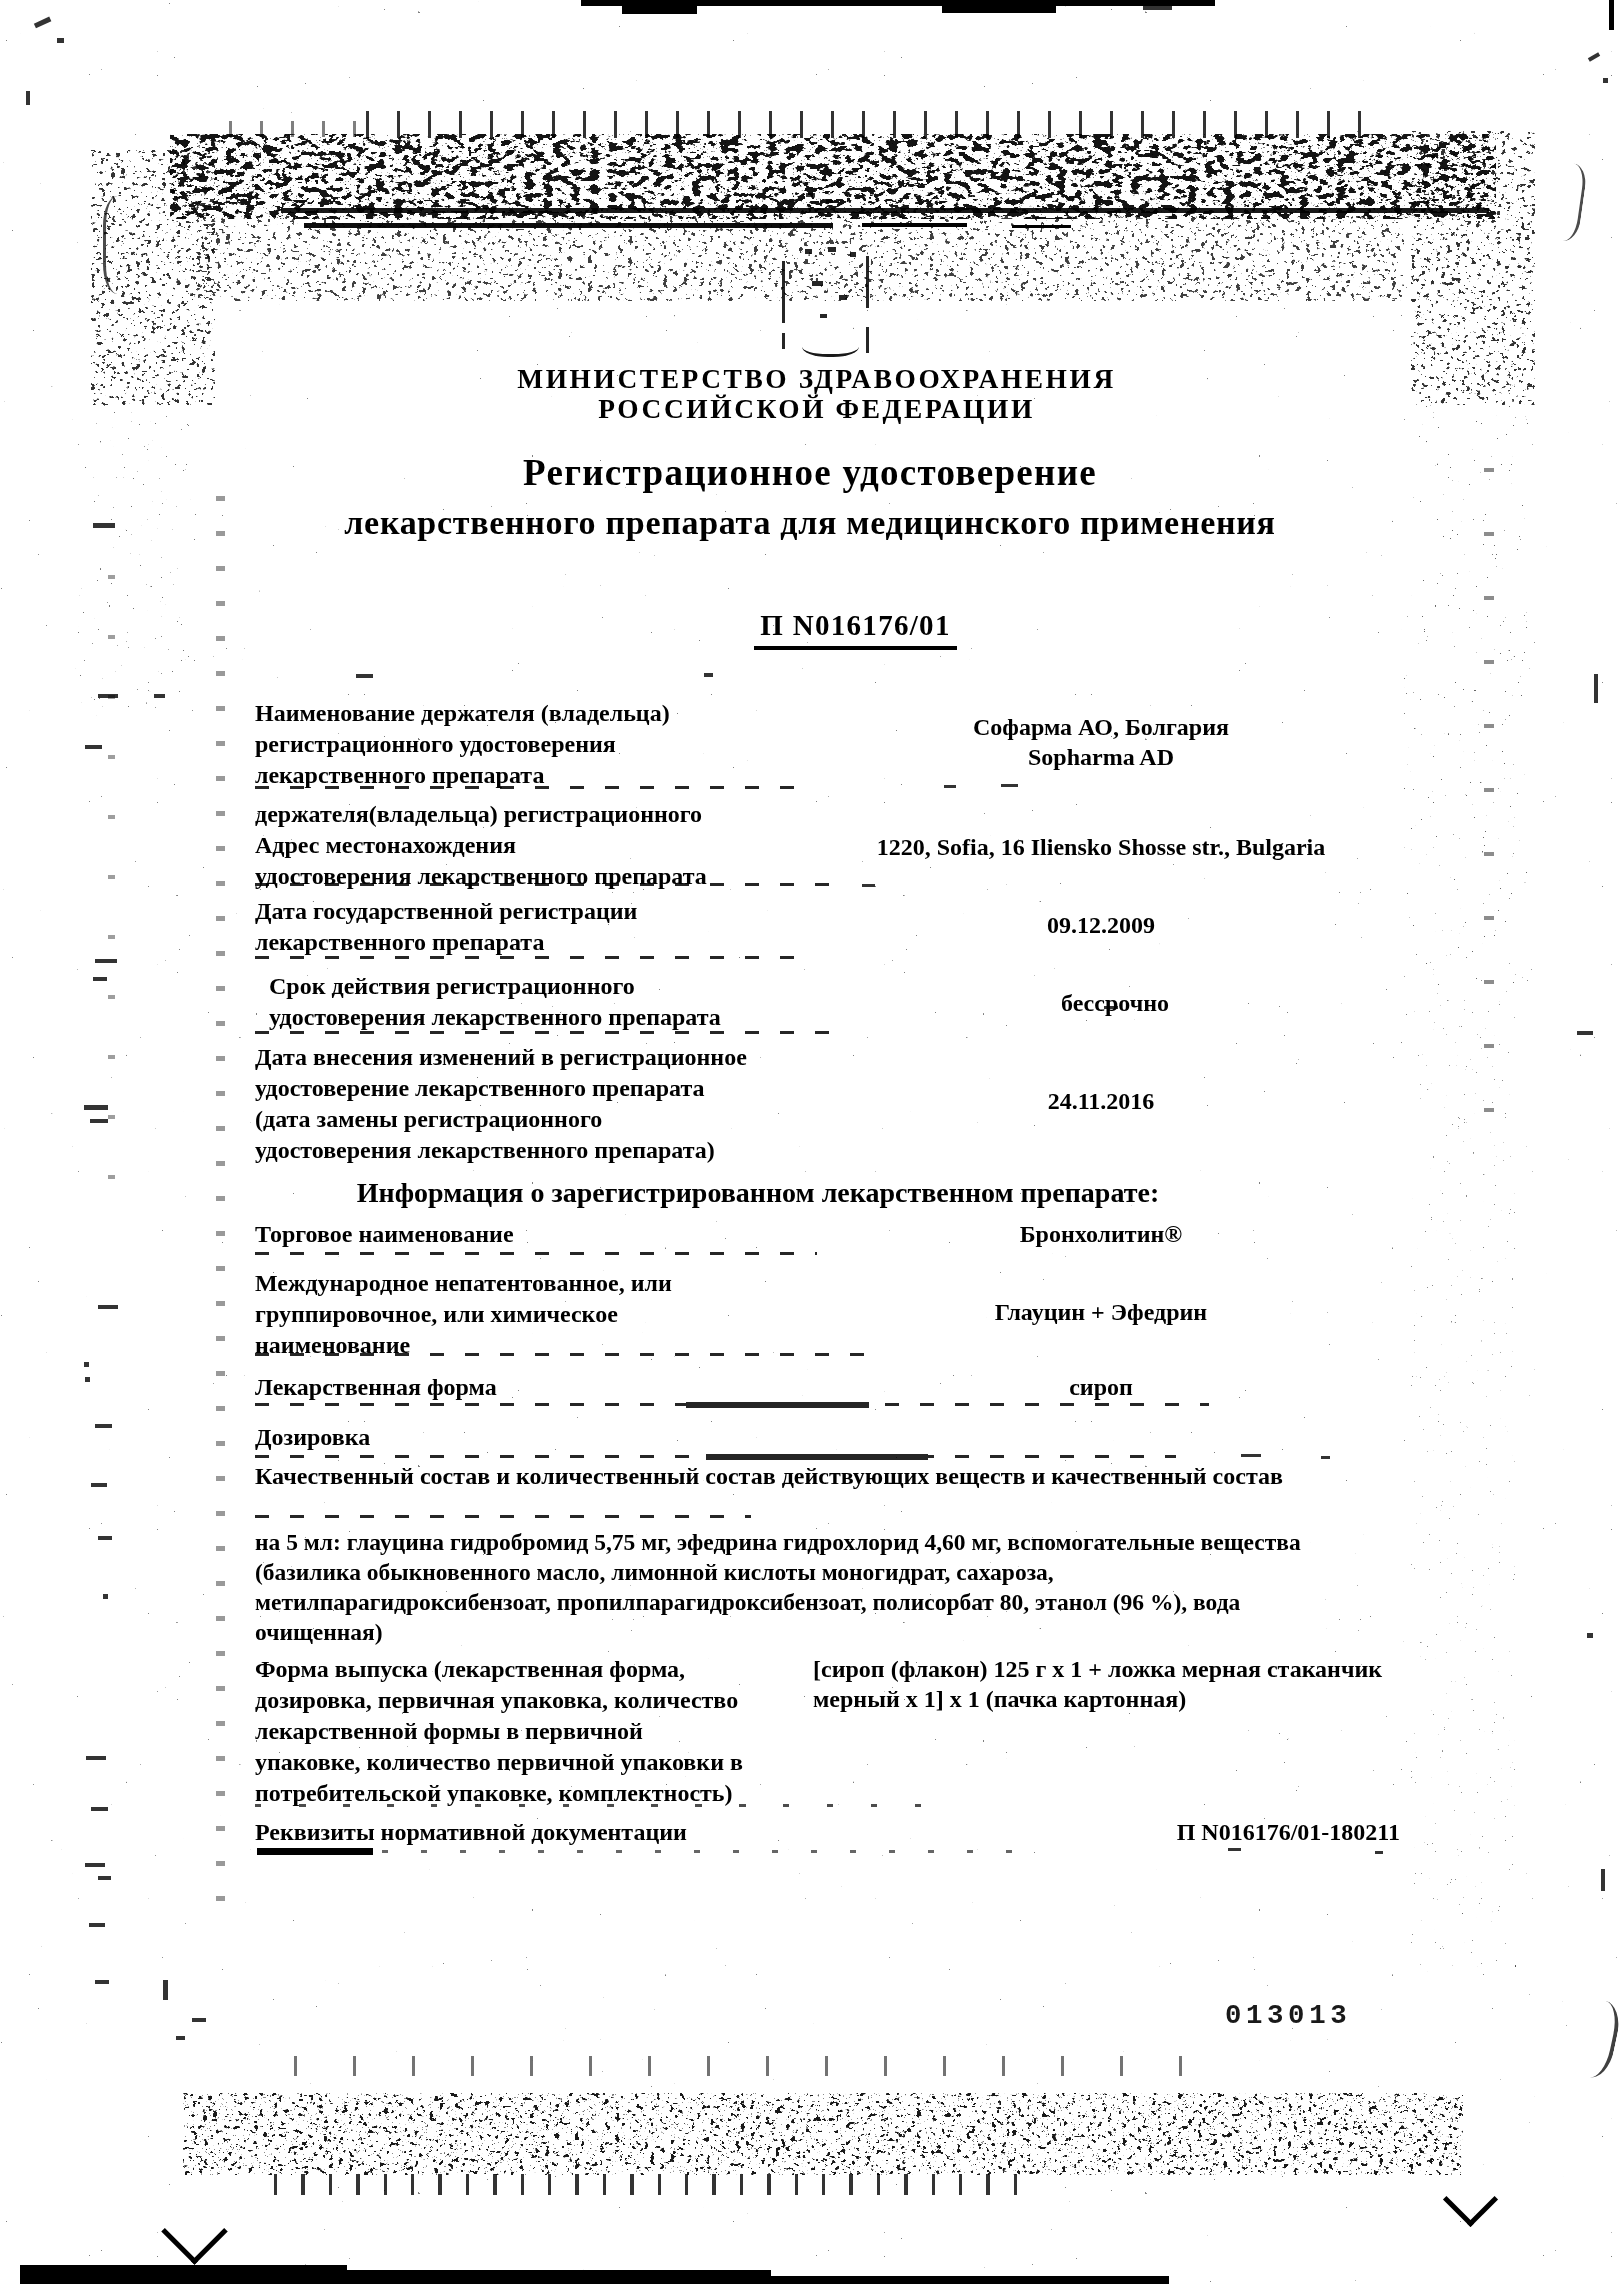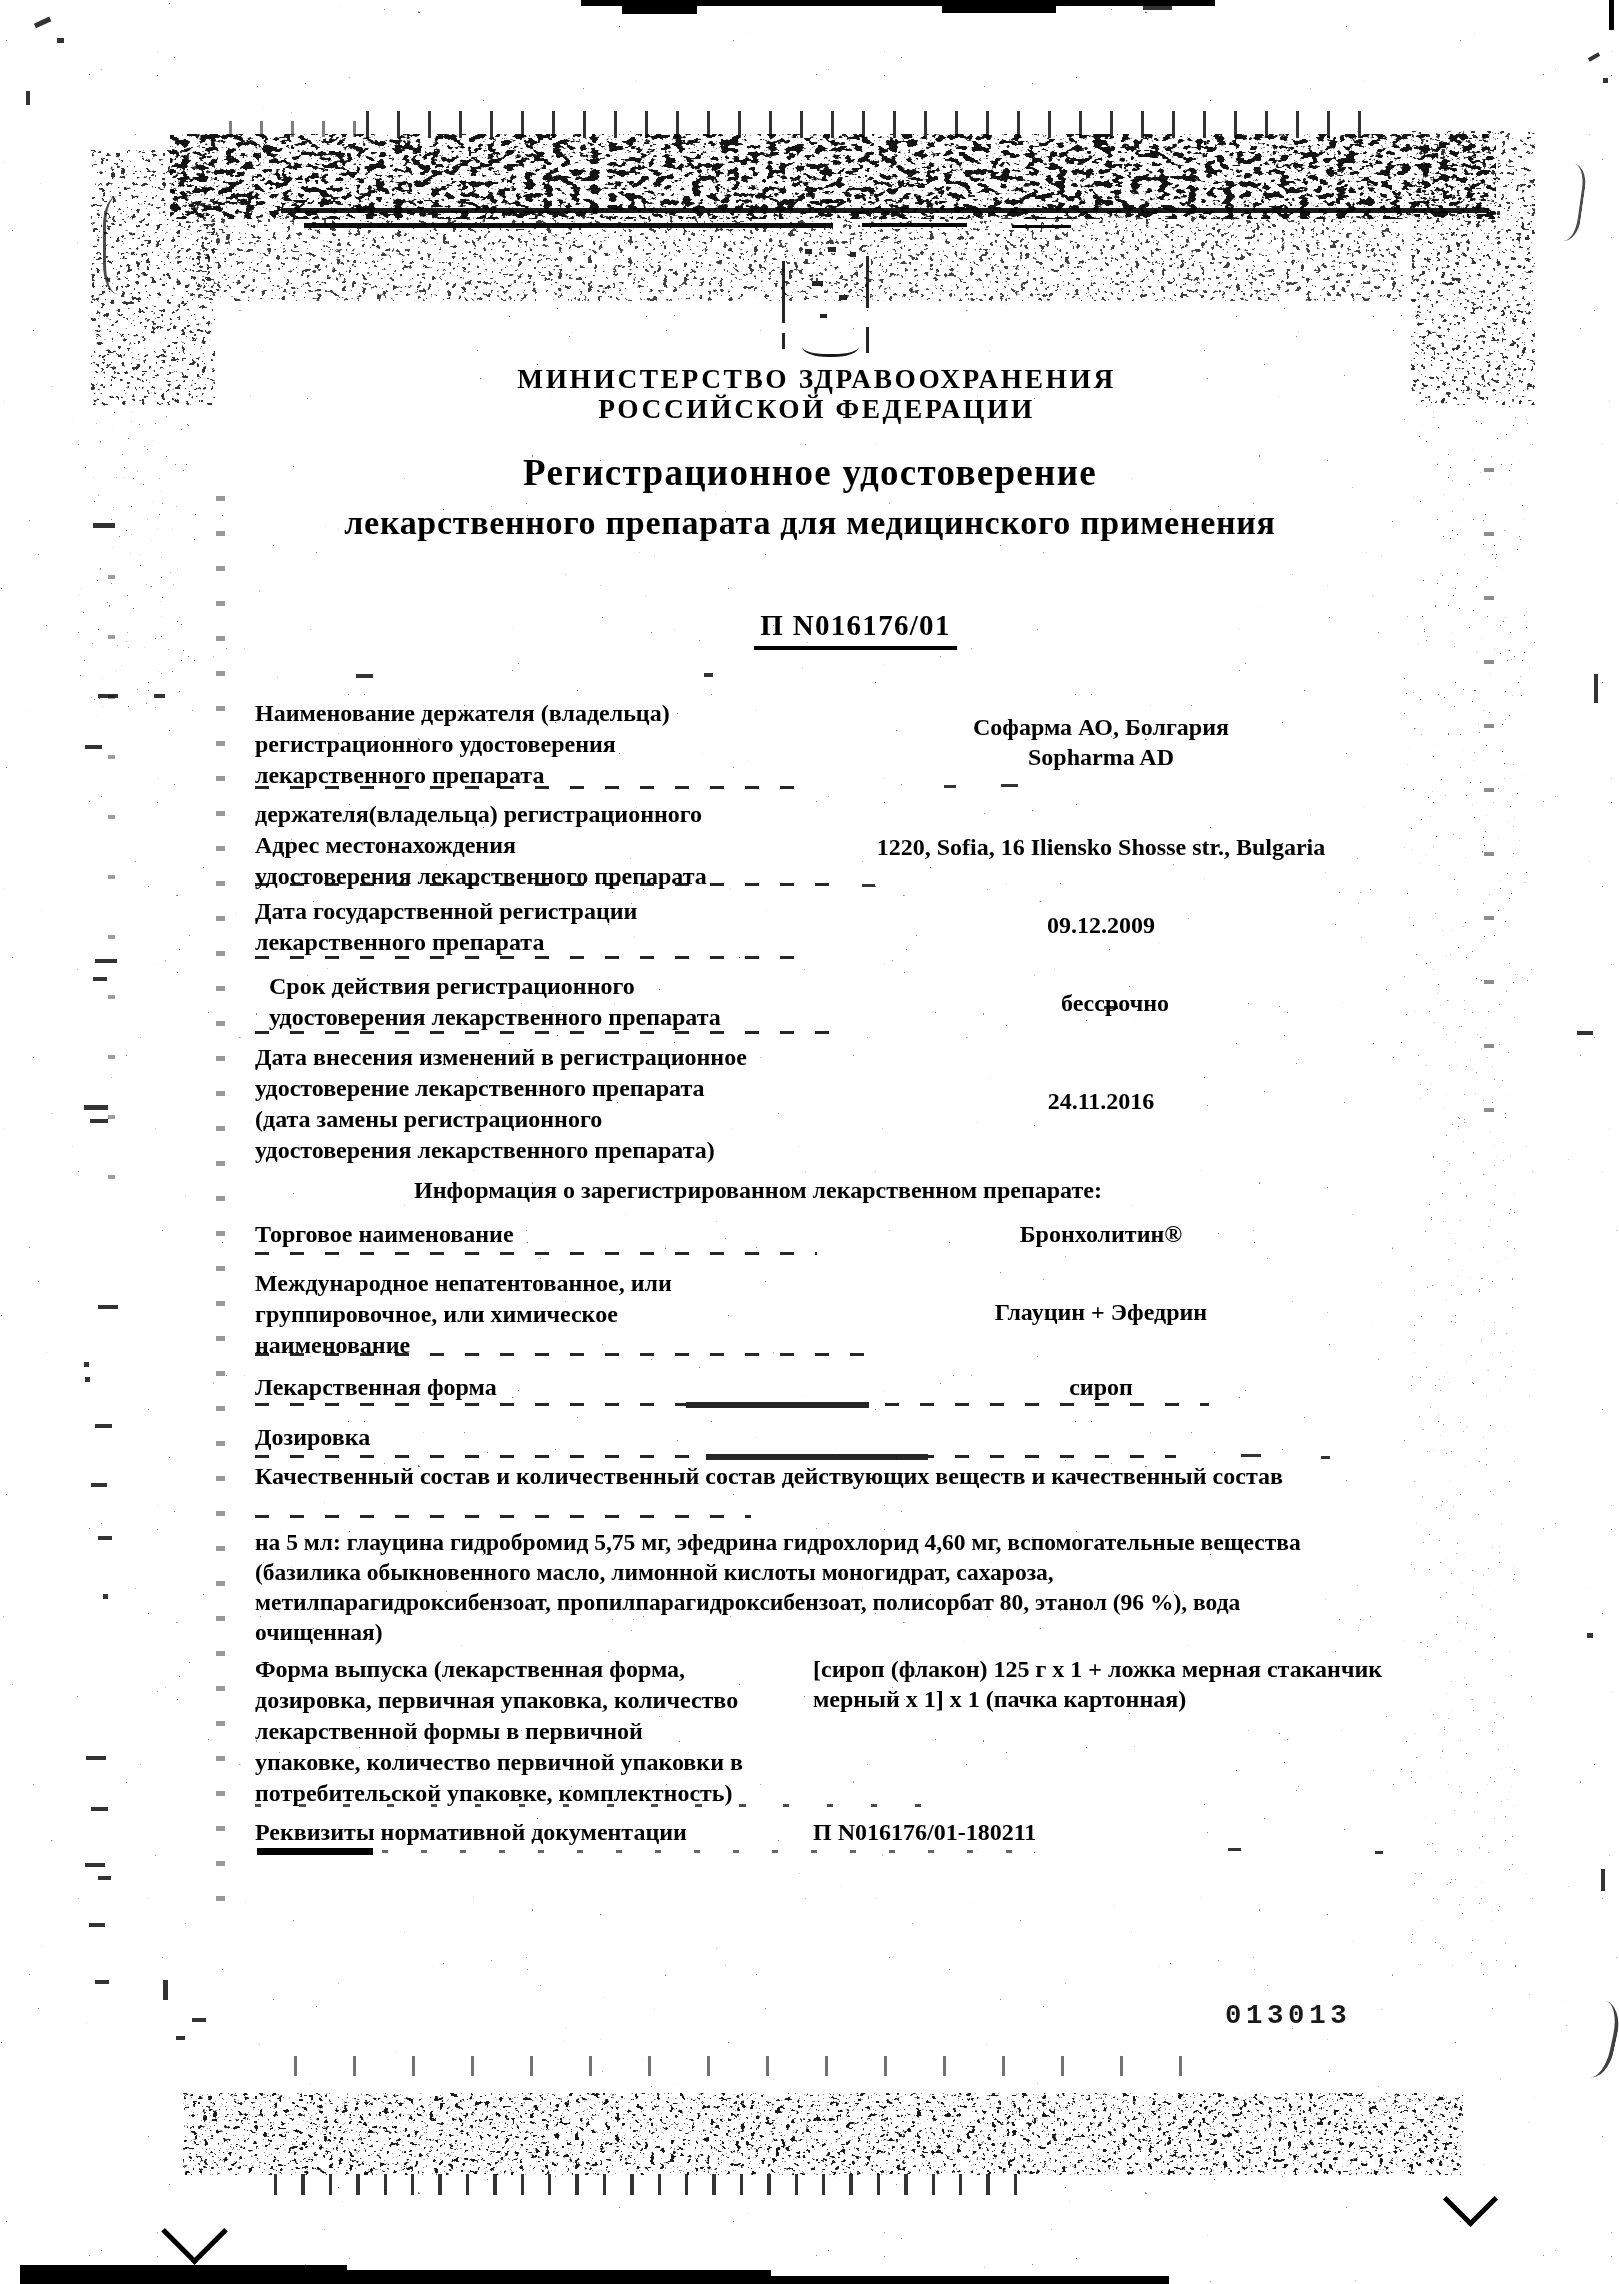--- a/index.html
+++ b/index.html
@@ -7,21 +7,21 @@
     position:relative;width:1620px;height:2284px;background:#ffffff;
     font-family:"Liberation Serif",serif;color:#000;overflow:hidden;
   }
   .scanwrap{position:absolute;inset:0;filter:blur(0.3px) contrast(1.12);}
   .abs{position:absolute;}
   .ministry{font-size:27.4px;font-weight:bold;letter-spacing:2.6px;text-align:center;line-height:30px;}
   .doc-title-1{font-size:37px;font-weight:bold;letter-spacing:1.3px;text-align:center;line-height:50px;}
   .doc-title-2{font-size:34px;font-weight:bold;letter-spacing:0.7px;text-align:center;line-height:50px;}
   .reg-number{font-size:29px;font-weight:bold;letter-spacing:1.3px;border-bottom:4.6px solid #000;padding:0 6.5px 3.9px 6.5px;display:inline-block;}
   .reg-caption{font-size:20px;font-weight:bold;text-align:center;}
-  .info-heading{font-size:24px;font-weight:bold;text-align:center;}
+  .info-heading{font-size:28px;font-weight:bold;text-align:center;}
   .lbl{font-size:24px;font-weight:bold;line-height:31px;}
   .lbl div{white-space:nowrap;}
   .val{font-size:24px;font-weight:bold;line-height:30px;text-align:center;width:542px;}
   .val div{white-space:nowrap;}
   .val.leftal{text-align:left;width:601px;}
   .bodytext{font-size:23.5px;font-weight:bold;line-height:30px;}
   .bodytext div{white-space:nowrap;}
   .sep{position:absolute;height:3.3px;background:repeating-linear-gradient(90deg,#000 0 14.4px,transparent 14.4px 35px);opacity:.85;}
   .sep.sparse{background:repeating-linear-gradient(90deg,#000 0 6.5px,transparent 6.5px 44px);height:2.6px;opacity:.7;}
   .solidchunk{position:absolute;top:-0.7px;height:5.2px;background:#000;}
@@ -255,21 +255,21 @@
           <div class="val abs leftal" style="left: 558px; top: 0px;">
             <div>[сироп (флакон) 125 г х 1 + ложка мерная стаканчик</div>
             <div>мерный х 1] х 1 (пачка картонная)</div>
           </div>
         </div>
         <div class="sep sparse" style="left: 255px; top: 1804px; width: 666px;"></div>
         <div class="abs" style="left: 255px; top: 1817px; width: 1280px;">
           <div class="lbl">
             <div>Реквизиты нормативной документации</div>
           </div>
-          <div class="val abs leftal" style="left: 558px; top: 0px;">
+          <div class="val abs leftal" style="left: 544px; top: 0px; text-align: right;">
             <div>П N016176/01-180211</div>
           </div>
         </div>
       </div>
 
     <div class="nz" style="left:257px;top:1848px;width:116px;height:7.2px"></div>
     <div class="abs" style="left:382px;top:1850px;width:647px;height:3.3px;background:repeating-linear-gradient(90deg,#000 0 5.9px,transparent 5.9px 39px);opacity:.6"></div>
 
     <div class="abs stamp-number" style="left:1225px;top:2000px">013013</div>
 

